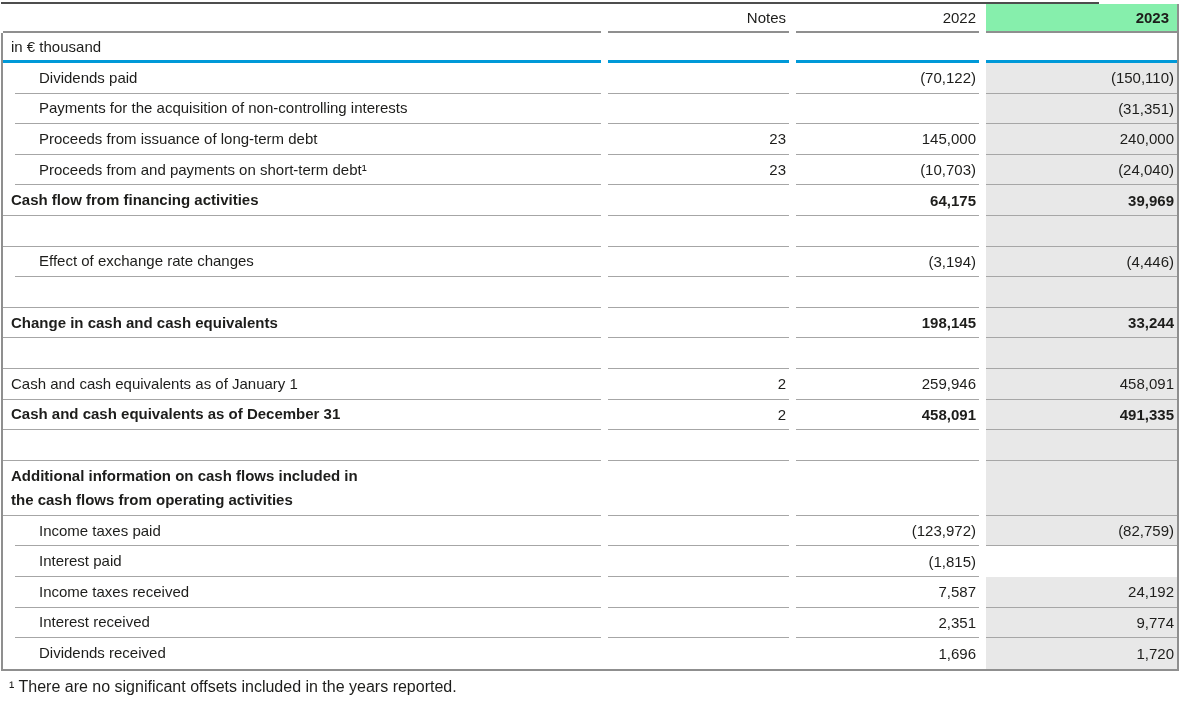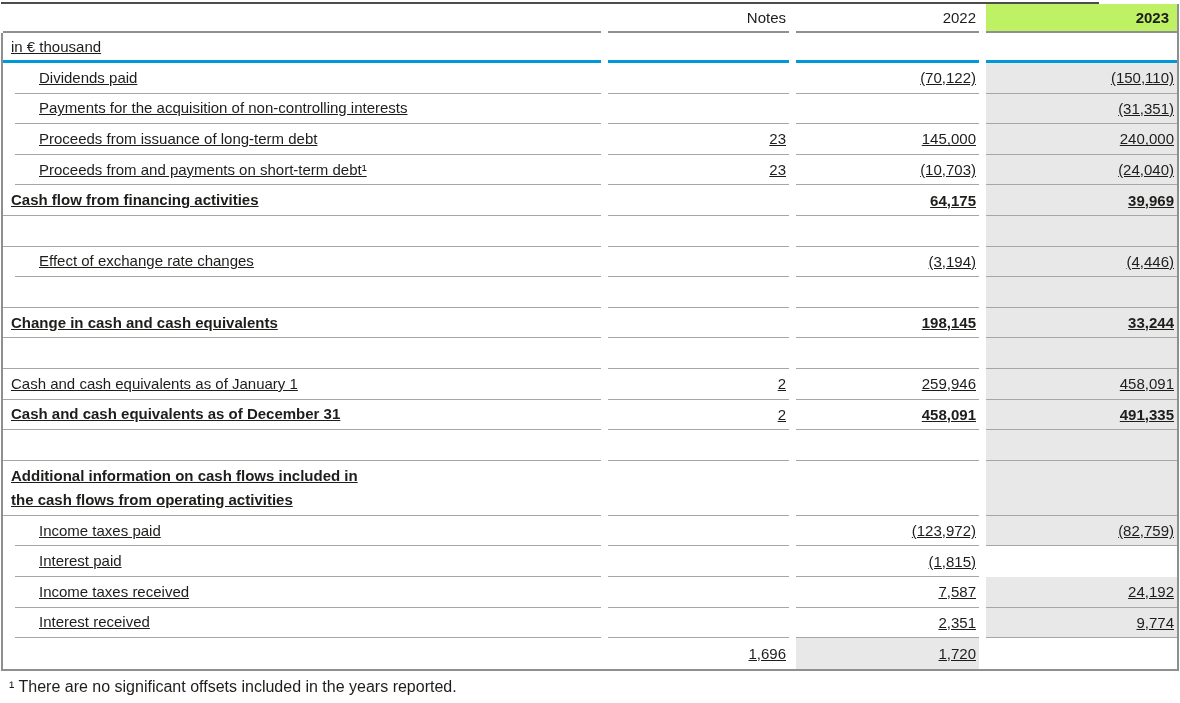--- a/index.html
+++ b/index.html
@@ -17,39 +17,38 @@
     height: 31px;
     border-top: 2px solid #4d4d4d;
   }
   .header-row .hcell {
     display: flex; align-items: center; justify-content: flex-end;
     border-bottom: 2px solid #8f8f8f;
   }
   .hcell.hlabel { justify-content: flex-start; }
   .hcell.h2022, .hcell.hnotes { padding-right: 3px; }
   .hcell.h2023 {
-    background: #bef264;
+    background: #86efac;
     border-right: 2px solid #8f8f8f;
     padding-right: 8px;
     font-weight: bold;
   }
 
   
   .tbody {
     width: 1178px;
     border-left: 2px solid #8f8f8f;
     border-right: 2px solid #8f8f8f;
     border-bottom: 2px solid #8f8f8f;
   }
   .row {
     display: grid;
     grid-template-columns: 598px 181px 183px 191px;
     column-gap: 7px;
     height: 30.6px;
-    text-decoration: underline;
   }
   .row.unit-row { height: 30px; }
   .row.tall { height: 55px; }
   .row.last .cell { border-bottom: none; }
 
   .cell {
     display: flex; align-items: center;
     border-bottom: 1.5px solid #a6a6a6;
     white-space: pre-line;
   }
@@ -189,20 +188,21 @@
         <div class="cell num c2022">7,587</div>
         <div class="cell num c2023">24,192</div>
       </div>
       <div class="row">
         <div class="cell lbl indent">Interest received</div>
         <div class="cell num cnotes"></div>
         <div class="cell num c2022">2,351</div>
         <div class="cell num c2023">9,774</div>
       </div>
       <div class="row last">
+        <div class="cell lbl indent">Dividends received</div>
         <div class="cell num cnotes"></div>
         <div class="cell num c2022">1,696</div>
         <div class="cell num c2023">1,720</div>
       </div>
     </div>
 
 </div>
 
 <div class="footnote">¹ There are no significant offsets included in the years reported.</div>
 

